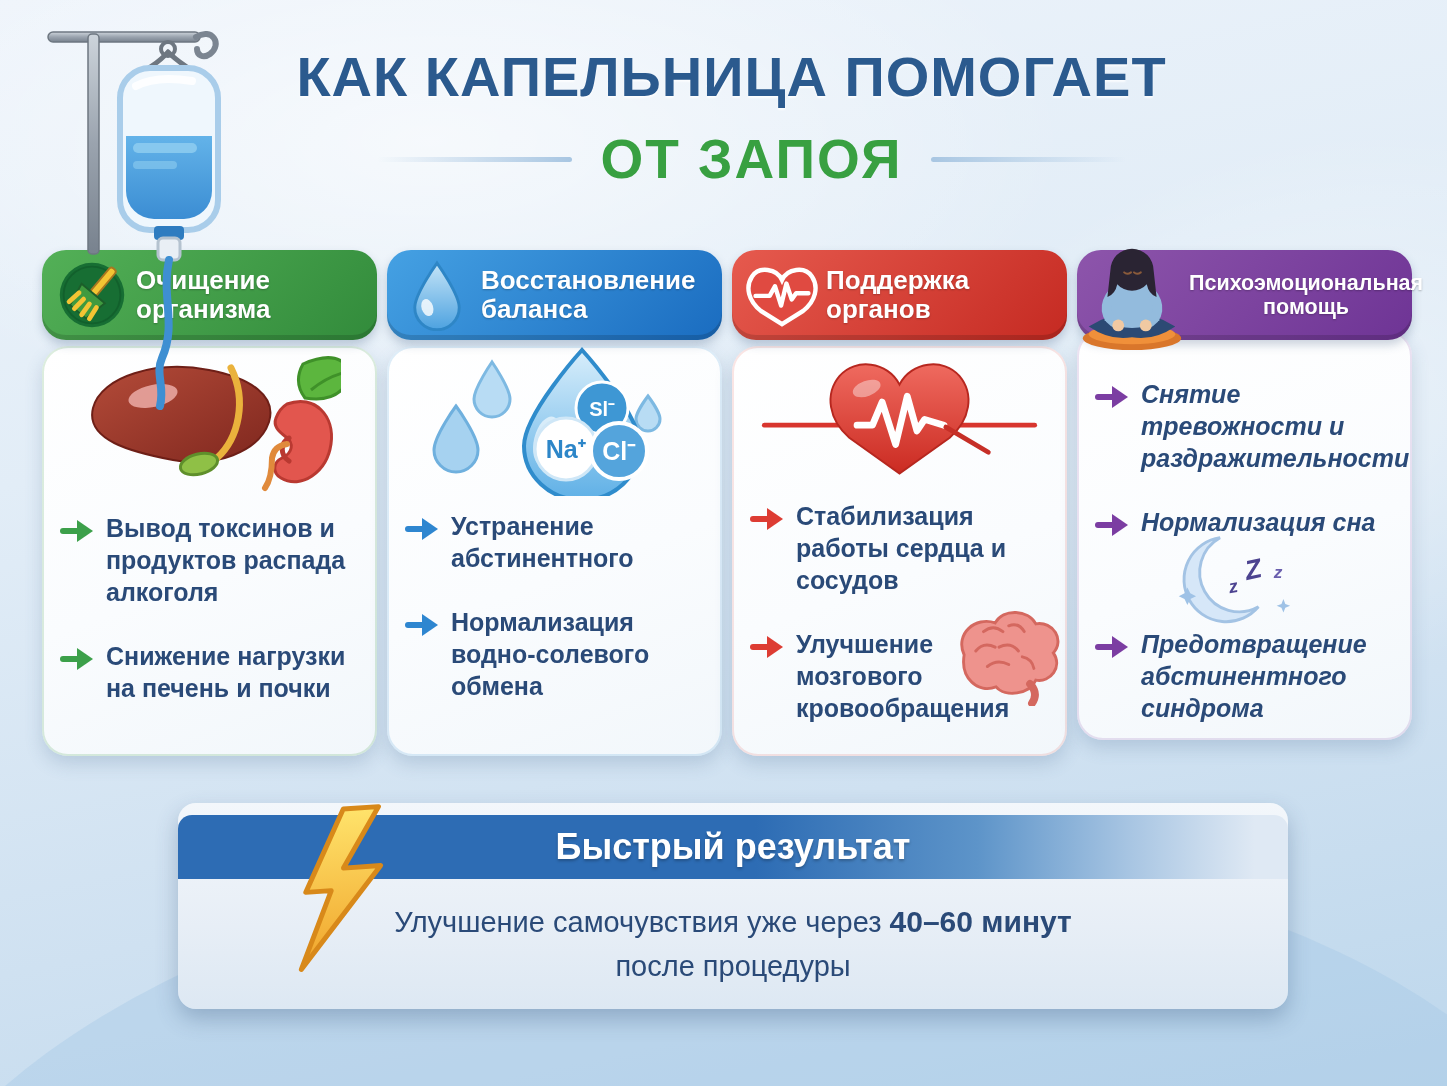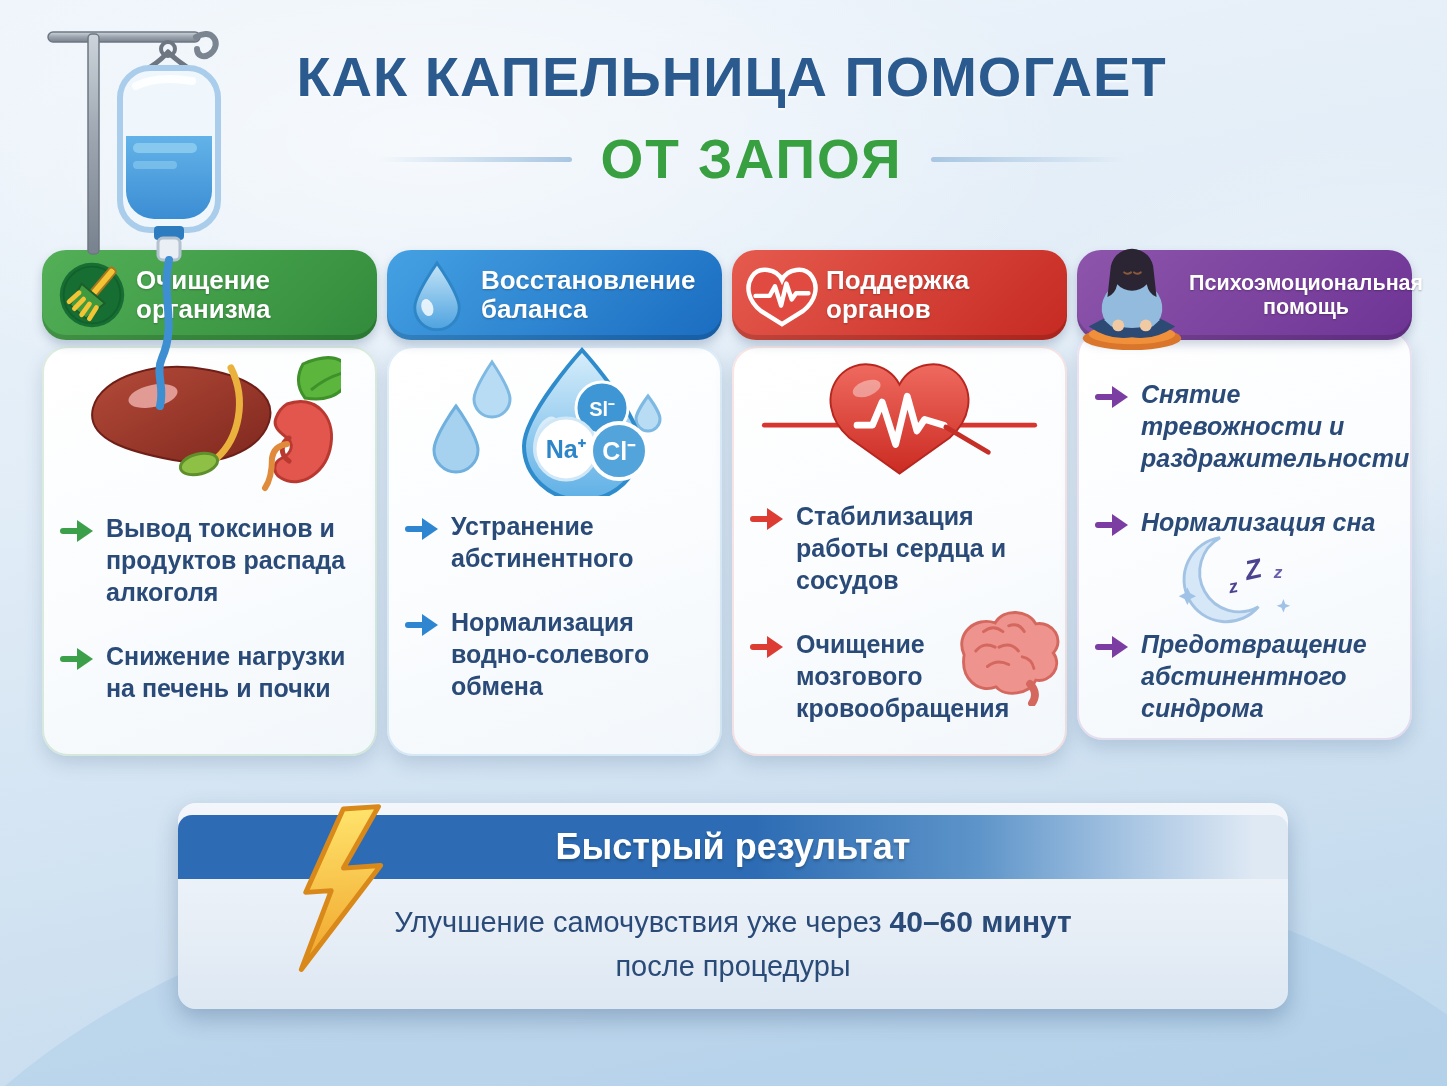--- a/index.html
+++ b/index.html
@@ -286,21 +286,21 @@
               <line x1="3" y1="13" x2="19" y2="13" stroke="currentColor" stroke-width="6" stroke-linecap="round"></line>
               <polygon points="17,2 33,13 17,24" fill="currentColor"></polygon>
             </svg>
             <span class="item-text">Стабилизация работы сердца и сосудов</span>
           </div>
           <div class="item item-brainside">
             <svg class="arrow" width="34" height="26" viewBox="0 0 34 26">
               <line x1="3" y1="13" x2="19" y2="13" stroke="currentColor" stroke-width="6" stroke-linecap="round"></line>
               <polygon points="17,2 33,13 17,24" fill="currentColor"></polygon>
             </svg>
-            <span class="item-text">Очищение мозгового кровообращения</span>
+            <span class="item-text">Улучшение мозгового кровообращения</span>
           </div>
         </div>
         <svg class="brain-illustration" width="126" height="110" viewBox="0 0 130 112">
           <path d="M28,60 C18,38 40,20 60,27 C68,12 94,13 102,28 C120,25 132,45 120,58 C130,72 117,89 102,86 C96,101 70,104 61,93 C42,100 24,84 28,60 z" fill="#ee938d" stroke="#d4685f" stroke-width="3"></path>
           <path d="M48,36 q10,-8 20,0 M74,30 q10,-4 16,6 M40,56 q8,-10 20,-4 M64,52 q12,-6 20,4 M52,72 q10,-8 22,-2 M88,62 q10,2 12,12" fill="none" stroke="#d4685f" stroke-width="3" stroke-linecap="round"></path>
           <path d="M96,90 q9,10 2,20" fill="none" stroke="#d4685f" stroke-width="8" stroke-linecap="round"></path>
         </svg>
       </div>
     </div>
 

